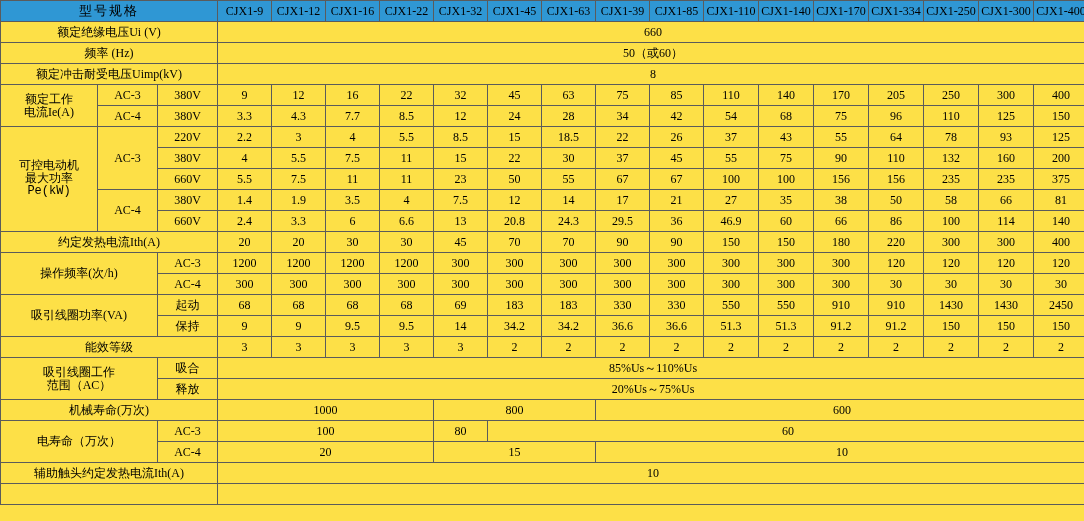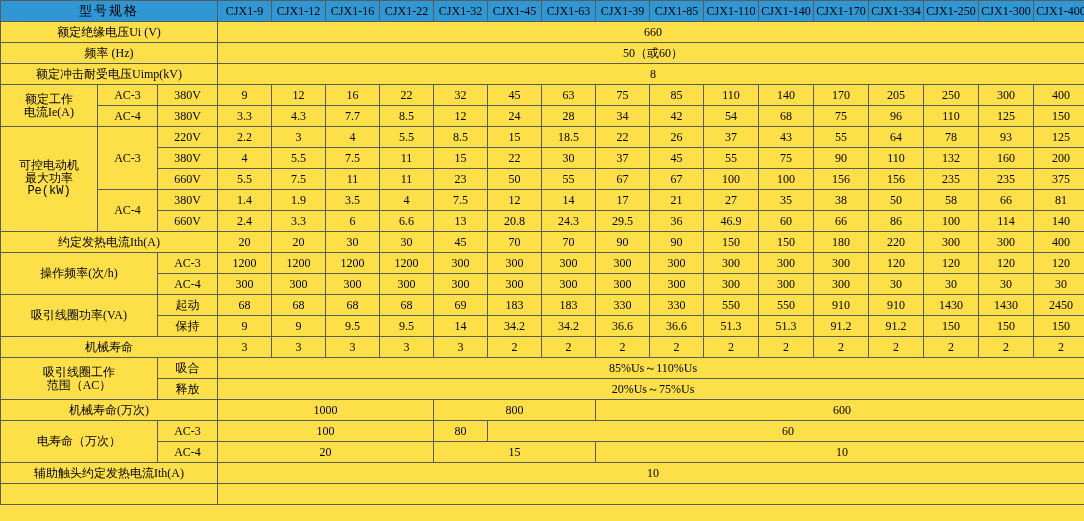--- a/index.html
+++ b/index.html
@@ -336,21 +336,21 @@
       <td>51.3</td>
       <td>51.3</td>
       <td>91.2</td>
       <td>91.2</td>
       <td>150</td>
       <td>150</td>
       <td>150</td>
     </tr>
 
     <tr>
-      <td class="rowlabel" colspan="3">机械寿命</td>
+      <td class="rowlabel" colspan="3">能效等级</td>
       <td>3</td>
       <td>3</td>
       <td>3</td>
       <td>3</td>
       <td>3</td>
       <td>2</td>
       <td>2</td>
       <td>2</td>
       <td>2</td>
       <td>2</td>

